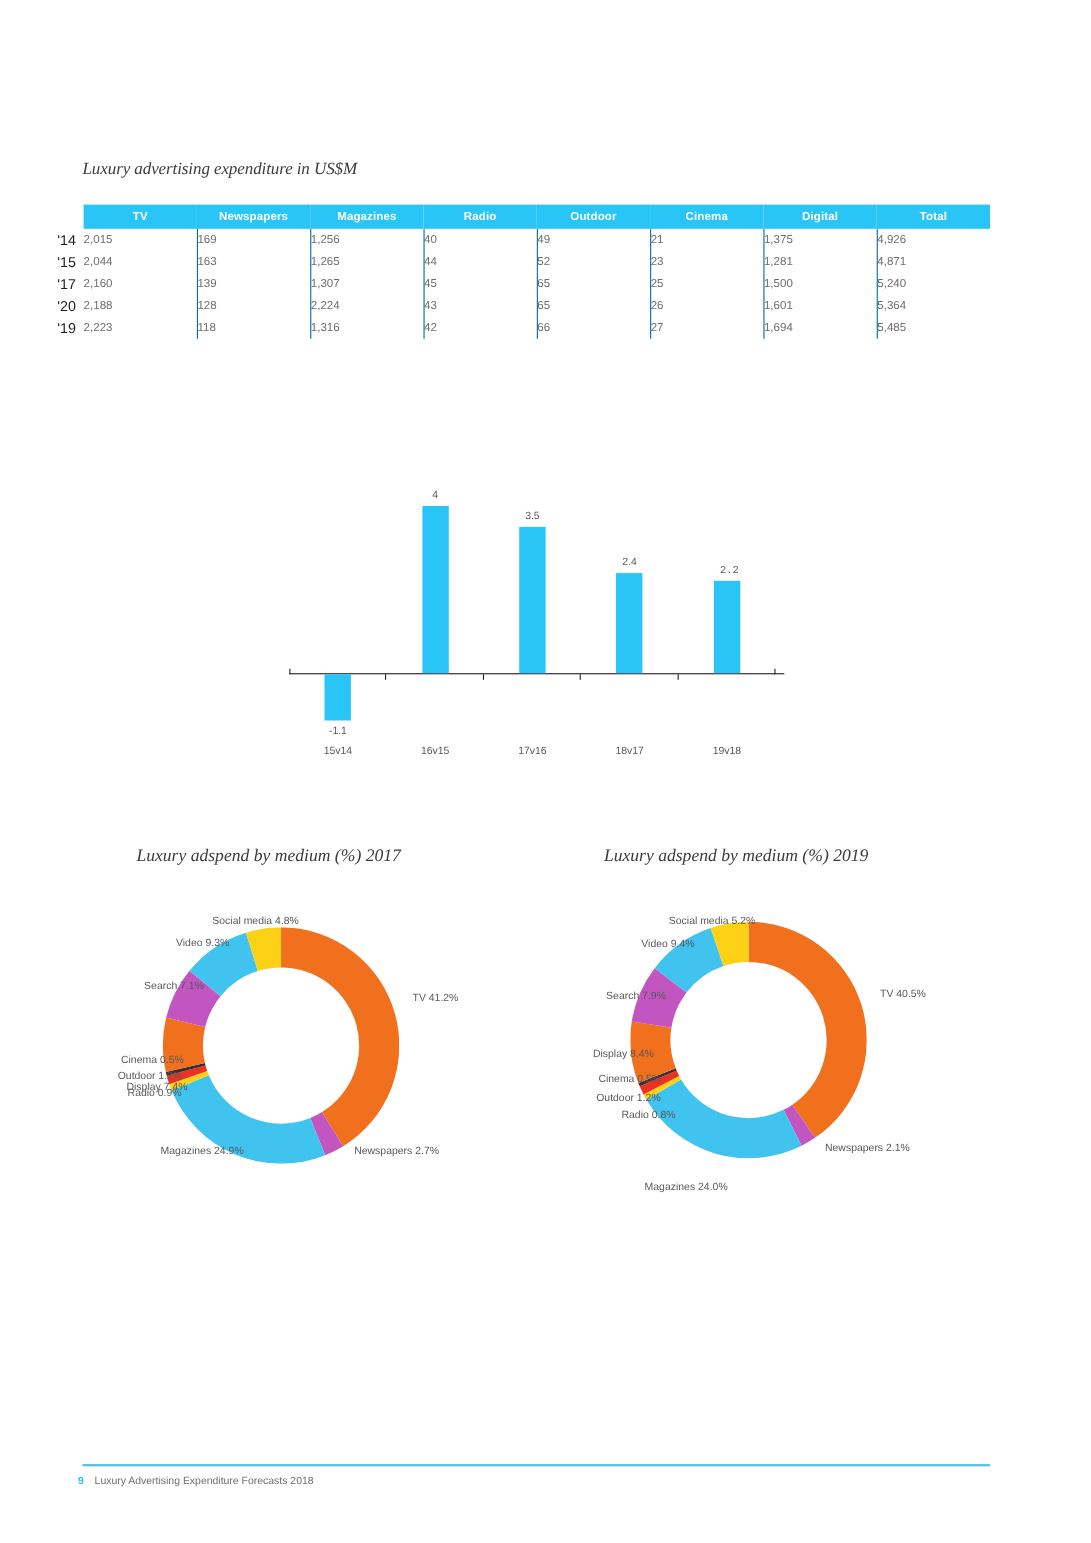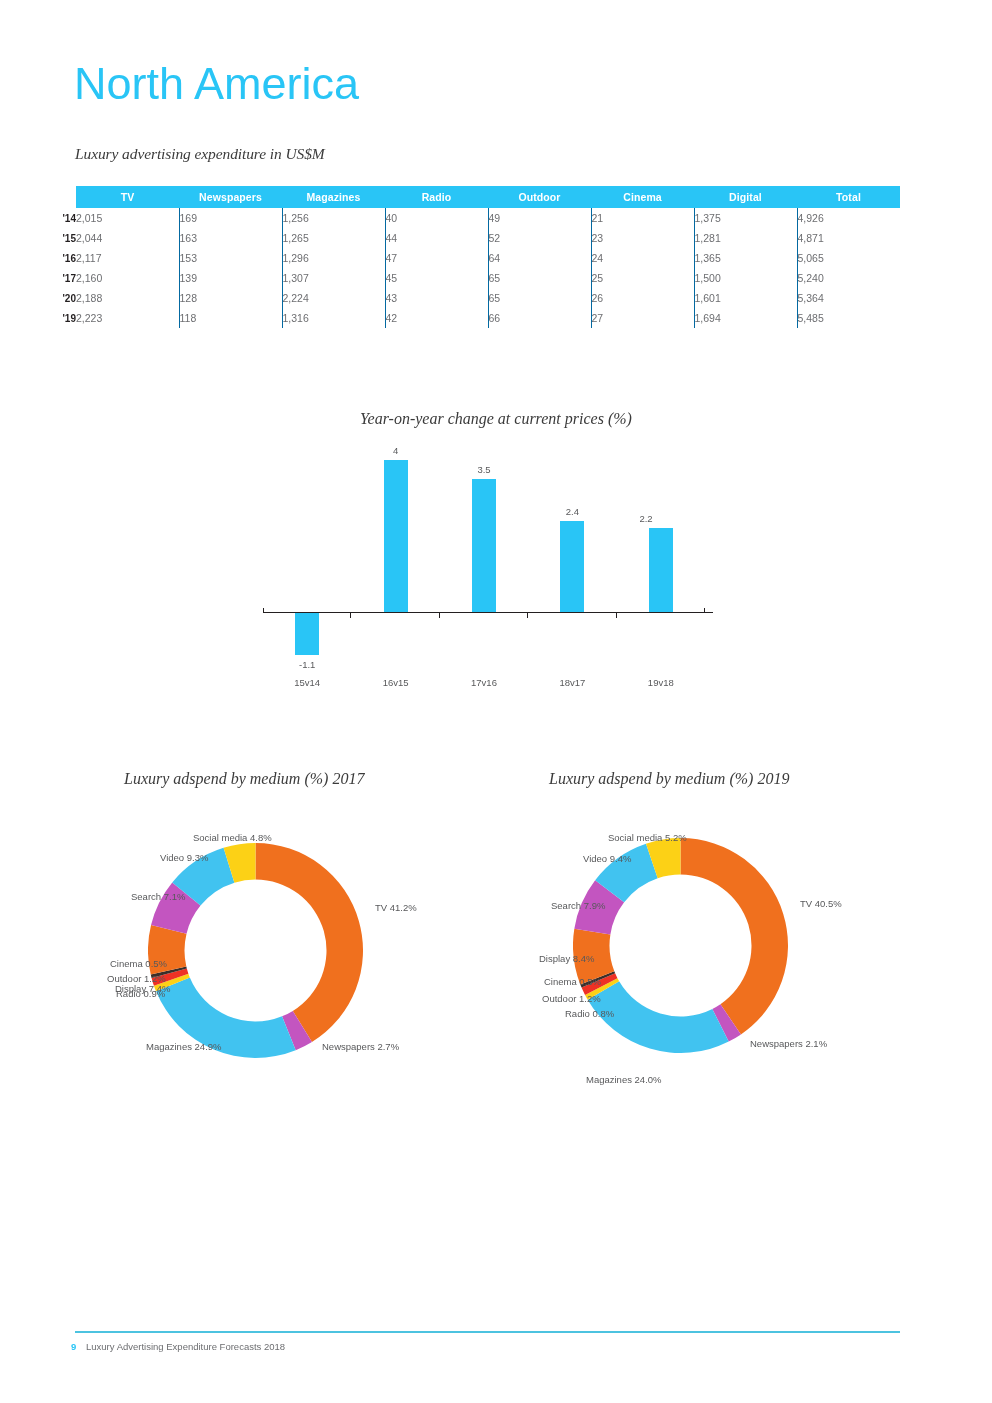--- a/index.html
+++ b/index.html
@@ -36,22 +36,22 @@
     font-size: 10.5px; font-weight: bold;
     height: 22px; text-align:center; vertical-align:middle;
     letter-spacing: 0.1px;
   }
   table.exp thead th.yr-h { background:transparent; }
   table.exp tbody td {
     font-size: 10.5px; color:#6d6e71; text-align:left;
     height: 20px; vertical-align: middle;
   }
   table.exp tbody td.yr {
-    text-align:right; color:#231f20; font-weight:bold;
-    font-size: 10px; padding-left: 4px;
+    text-align:left; color:#231f20; font-weight:normal;
+    font-size: 13px; padding-left: 4px;
   }
   table.exp tbody td.sep { border-left: 1px solid #0369a1; }
   .col-yr { width:28px; }
   .col-d  { width:103px; }
 
   
   .bar-title {
     position:absolute; left:0; right:0; top:410px;
     text-align:center;
     font-family:"Liberation Serif", serif;
@@ -104,21 +104,20 @@
   .foot-txt {
     position:absolute; left:86px; top:1341px;
     font-size:9.5px; color:#6d6e71;
   }
 </style>
 </head>
 <body>
 
 <div class="page">
 
-  <div class="page-title">North America</div>
 
   <div class="table-caption">Luxury advertising expenditure in US$M</div>
 
   <div class="tbl-wrap">
     <table class="exp">
       <colgroup>
         <col class="col-yr">
           <col class="col-d">
           <col class="col-d">
           <col class="col-d">
@@ -158,31 +157,20 @@
             <td>2,044</td>
             <td class="sep">163</td>
             <td class="sep">1,265</td>
             <td class="sep">44</td>
             <td class="sep">52</td>
             <td class="sep">23</td>
             <td class="sep">1,281</td>
             <td class="sep">4,871</td>
           </tr>
           <tr>
-            <td class="yr">'16</td>
-            <td>2,117</td>
-            <td class="sep">153</td>
-            <td class="sep">1,296</td>
-            <td class="sep">47</td>
-            <td class="sep">64</td>
-            <td class="sep">24</td>
-            <td class="sep">1,365</td>
-            <td class="sep">5,065</td>
-          </tr>
-          <tr>
             <td class="yr">'17</td>
             <td>2,160</td>
             <td class="sep">139</td>
             <td class="sep">1,307</td>
             <td class="sep">45</td>
             <td class="sep">65</td>
             <td class="sep">25</td>
             <td class="sep">1,500</td>
             <td class="sep">5,240</td>
           </tr>
@@ -205,21 +193,20 @@
             <td class="sep">42</td>
             <td class="sep">66</td>
             <td class="sep">27</td>
             <td class="sep">1,694</td>
             <td class="sep">5,485</td>
           </tr>
         </tbody>
     </table>
   </div>
 
-  <div class="bar-title">Year-on-year change at current prices (%)</div>
 
   <div class="barchart">
     <div class="bc-axis"></div>
     <div class="bc-cap-l"></div>
     <div class="bc-cap-r"></div>
     <div id="bc-items">
         <div class="bc-tick" style="left: 95.4px;"></div>
         <div class="bc-bar" style="left: 40.2px; background: rgb(41, 197, 246); height: 41.8px; top: 168px;"></div>
         <div class="bc-val" style="left: 22.2px; top: 213.8px;">-1.1</div>
         <div class="bc-cat" style="left: 22.2px;">15v14</div>
@@ -229,21 +216,21 @@
         <div class="bc-cat" style="left: 110.6px;">16v15</div>
         <div class="bc-tick" style="left: 272.2px;"></div>
         <div class="bc-bar" style="left: 217px; background: rgb(41, 197, 246); height: 133px; top: 34px;"></div>
         <div class="bc-val" style="left: 199px; top: 19px;">3.5</div>
         <div class="bc-cat" style="left: 199px;">17v16</div>
         <div class="bc-tick" style="left: 360.6px;"></div>
         <div class="bc-bar" style="left: 305.4px; background: rgb(41, 197, 246); height: 91.2px; top: 75.8px;"></div>
         <div class="bc-val" style="left: 287.4px; top: 60.8px;">2.4</div>
         <div class="bc-cat" style="left: 287.4px;">18v17</div>
         <div class="bc-bar" style="left: 393.8px; background: rgb(41, 197, 246); height: 83.6px; top: 83.4px;"></div>
-        <div class="bc-val" style="left: 361px; top: 68.4px;">2.2</div>
+        <div class="bc-val" style="left: 378px; top: 68.4px; font-family: Liberation Mono, monospace;">2.2</div>
         <div class="bc-cat" style="left: 375.8px;">19v18</div>
       </div>
   </div>
 
   <div class="donut-title d1">Luxury adspend by medium (%) 2017</div>
   <div class="donut-title d2">Luxury adspend by medium (%) 2019</div>
 
   <div id="donut1-host" class="donut-svg d1"><svg width="215" height="215" viewBox="0 0 215 215">
         <path d="M 107.5 0 A 107.5 107.5 0 0 1 163.9562727208393 198.98190679292935 L 144.78739872725203 167.92060820742313 A 71 71 0 0 0 107.5 36.5 Z" fill="#f0701e"></path>
         <path d="M 163.9562727208393 198.98190679292935 A 107.5 107.5 0 0 1 147.70061461681357 207.20035398347608 L 134.05110360738385 173.34860588676094 A 71 71 0 0 0 144.78739872725203 167.92060820742313 Z" fill="#c355c0"></path>

